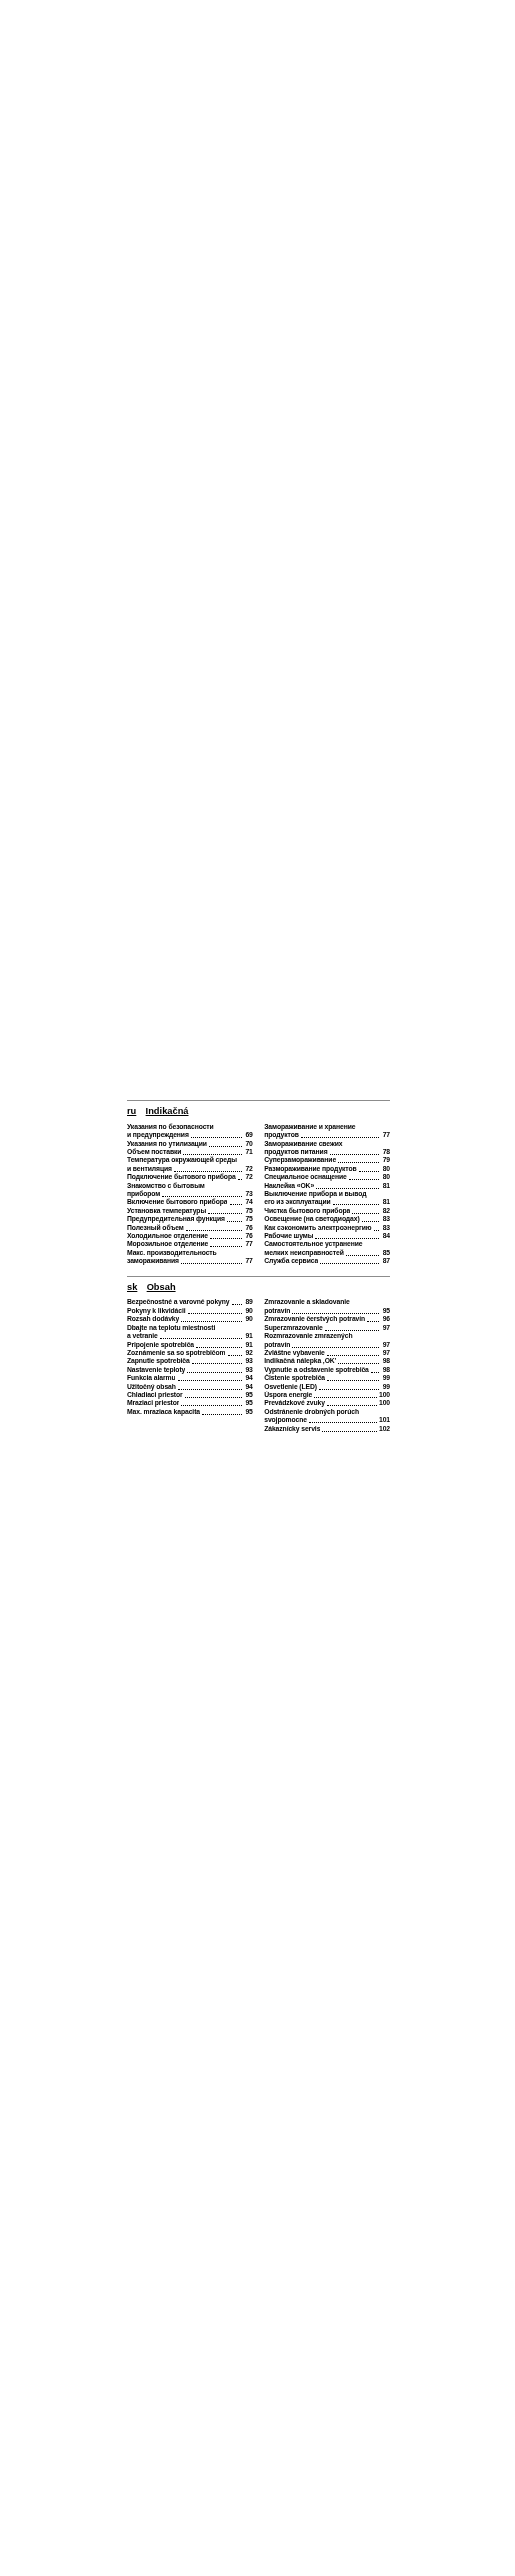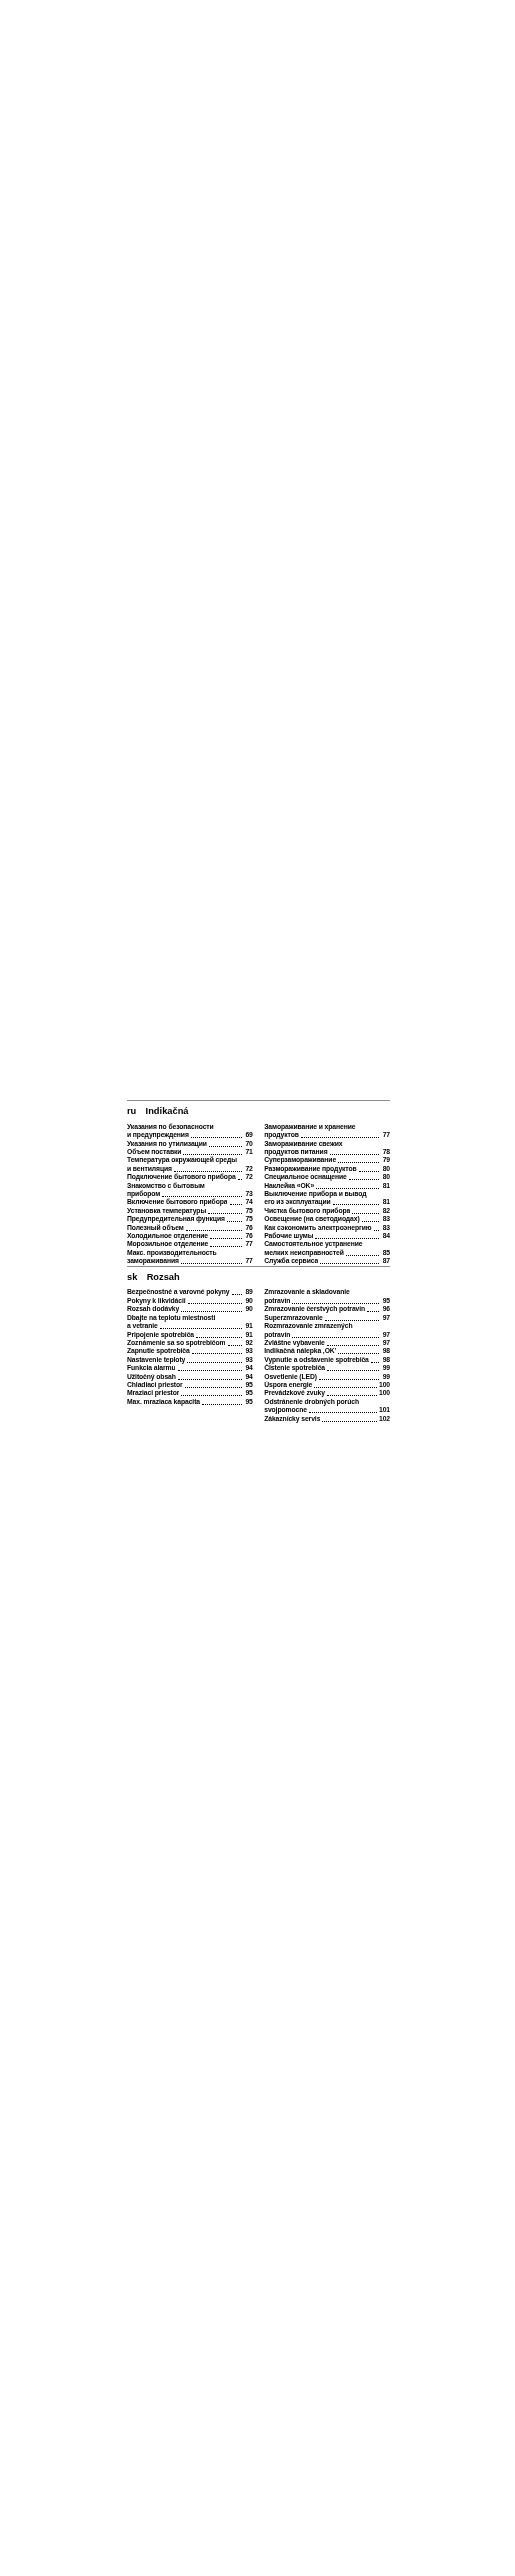--- a/index.html
+++ b/index.html
@@ -6,38 +6,38 @@
   body{
     width:515px;height:2576px;background:#ffffff;position:relative;
     font-family:"Liberation Sans",sans-serif;color:#000;
     -webkit-font-smoothing:antialiased;
   }
   .toc-wrap{position:absolute;left:127px;top:1100px;width:263px;}
   section{display:block;}
   .rule{height:1.4px;background:var(--rule-color,#8c8c8c);}
   .hdr{
     margin:5px 0 0 0;font-size:9.3px;line-height:10px;font-weight:bold;
-    display:flex;gap:9.3px;align-items:baseline;
+    display:flex;gap:9.3px;align-items:baseline;text-decoration:underline;
   }
   .cols{display:flex;gap:11.4px;margin-top:6.4px;}
   .col{flex:1 1 0;min-width:0;}
   .entry{margin:0;}
   .tline,.trow{
     font-size:6.8px;line-height:8.4px;font-weight:bold;
     letter-spacing:-0.1px;white-space:nowrap;
   }
   .trow{display:flex;align-items:baseline;}
   .ttext{flex:0 1 auto;overflow:hidden;}
   .leader{
     flex:1 0 4.3px;align-self:flex-end;
     border-bottom:1.4px dotted #000;
     margin:0 2.1px 1.4px 2.1px;height:0.7px;
   }
   .pg{flex:0 0 auto;min-width:8.6px;text-align:right;}
-  .sec-sk{margin-top:0;}
+  .sec-sk{margin-top:10px;}
 </style>
 </head>
 <body style="color: rgb(0, 0, 0); background: rgb(255, 255, 255);">
 
 <div class="toc-wrap">
 
   <section class="sec-ru">
     <div class="rule"></div>
     <h2 class="hdr">
       <span class="lang">ru</span>
@@ -238,21 +238,21 @@
             </div>
           </div>
         </div>
       </div>
   </section>
 
   <section class="sec-sk">
     <div class="rule"></div>
     <h2 class="hdr">
       <span class="lang">sk</span>
-      <span class="ttl">Rozsah</span>
+      <span class="ttl">Obsah</span>
     </h2>
     <div class="cols">
         <div class="col">
           <div class="entry">
             <div class="trow">
               <span class="ttext">Bezpečnostné a varovné pokyny</span>
               <span class="leader"></span>
               <span class="pg">89</span>
             </div>
           </div>

